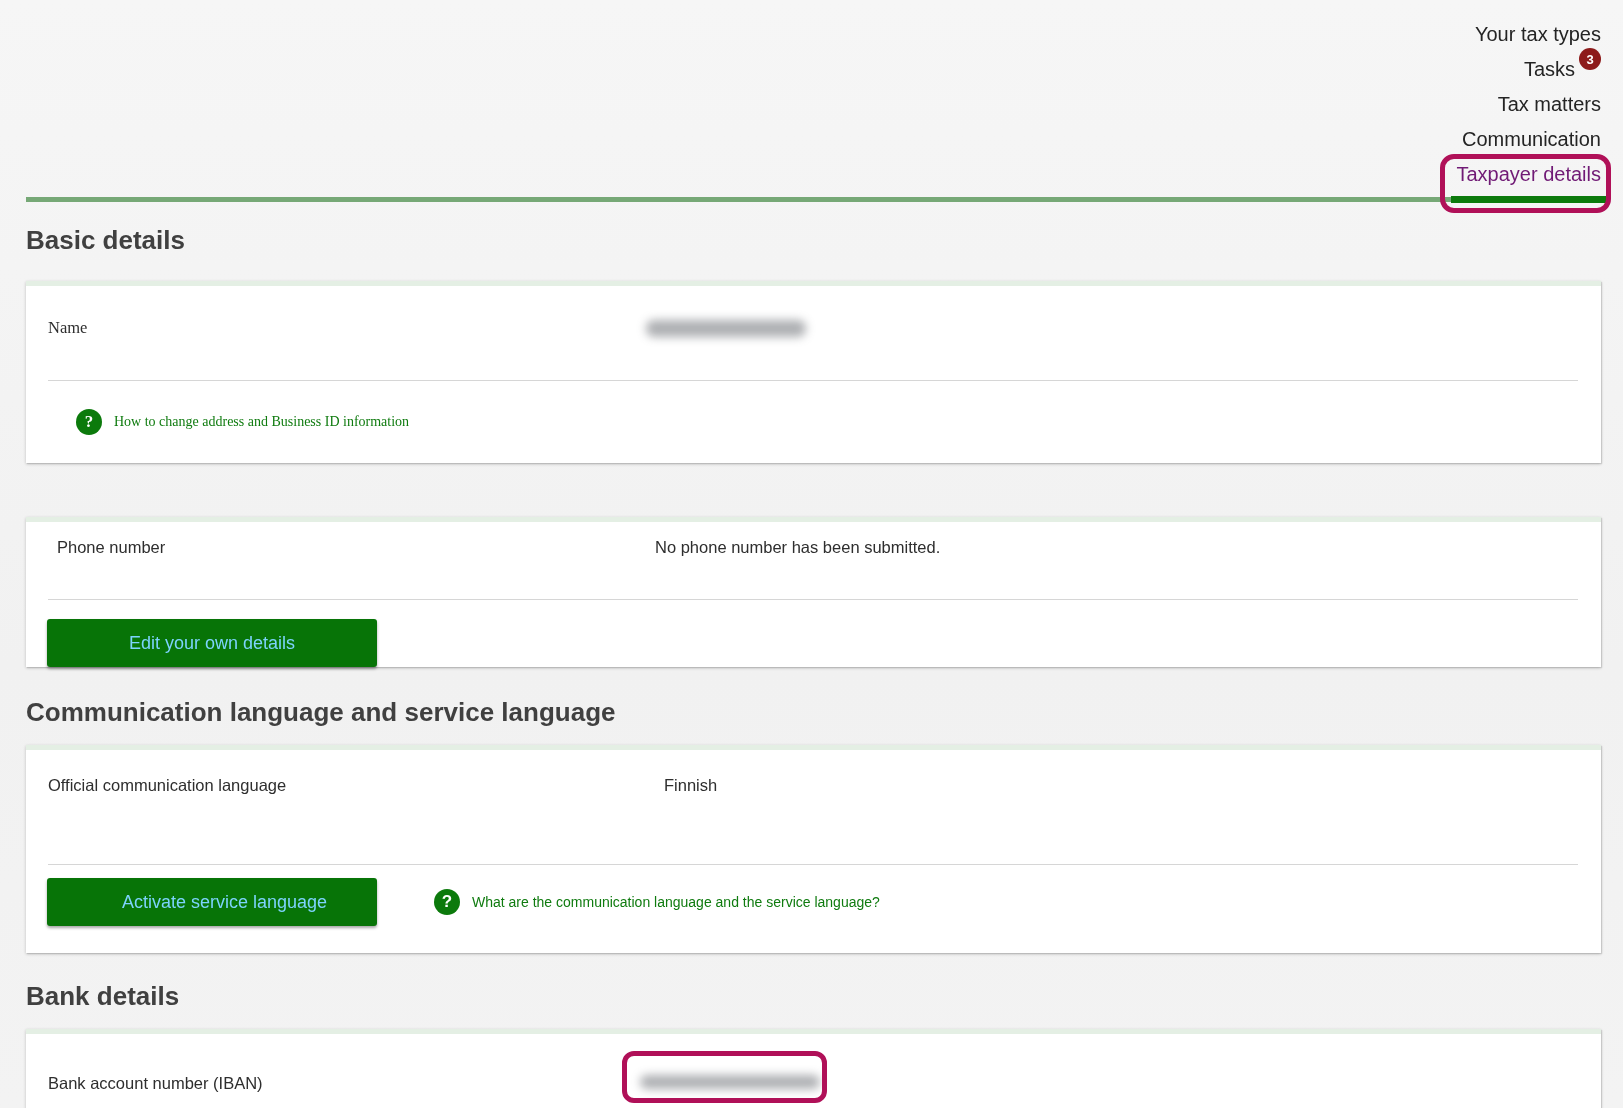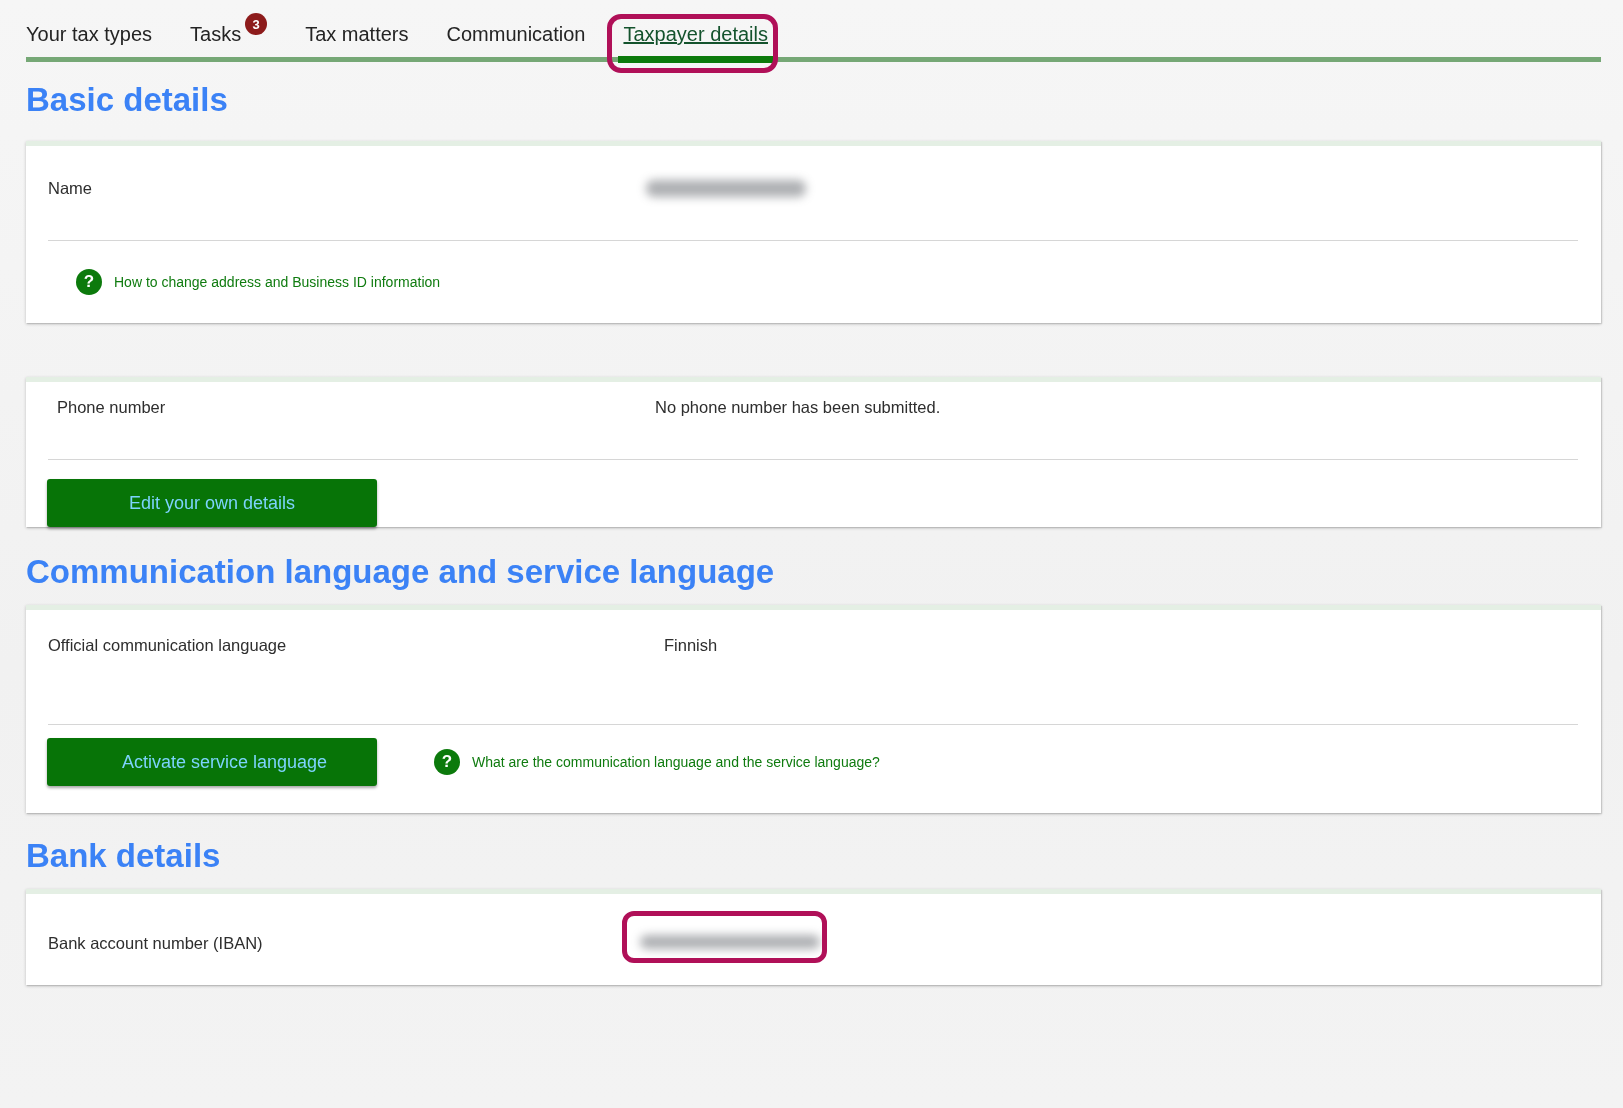--- a/index.html
+++ b/index.html
@@ -7,64 +7,65 @@
   body {
     font-family:"Liberation Sans", sans-serif;
     background:linear-gradient(180deg,#f6f6f6 0%,#f1f1f1 60%,#f3f3f3 100%);
     color:#2b2b2b;
     overflow:hidden;
   }
   .page { padding:22px 22px 0 26px; }
 
   
   .tabbar {
-    display:flex; align-items:flex-end; gap:38px;
+    display:flex; align-items:flex-end; 
     border-bottom:5px solid #76a876;
     position:relative;
+    flex-direction:column;
   }
   .tab {
     font-size:20px; line-height:25px; color:#242424;
     padding-bottom:10px; position:relative; white-space:nowrap; cursor:pointer;
   }
-  .tab.active { color:#14532d;text-decoration:underline; }
+  .tab.active { color:#701a75; }
   .tab-underline {
     position:absolute; left:-5px; right:-5px; bottom:-6px; height:7px;
     background:#0c7a0c; z-index:2;
   }
   .tab-annotation {
     position:absolute; left:-16px; right:-10px; top:-8px; bottom:-16px;
     border:5px solid #b01058; border-radius:14px; z-index:3; pointer-events:none;
   }
   .badge {
     display:inline-flex; justify-content:center; align-items:center;
     width:22px; height:22px; border-radius:50%;
     background:#8d1b1b; color:#fff; font-size:13px; font-weight:bold;
     margin-left:4px; vertical-align:top; transform:translateY(-9px);
   }
 
   
-  .section-heading { font-size:33px; font-weight:600; line-height:30px; color:#3b82f6; }
+  .section-heading { font-size:26px; font-weight:600; line-height:30px; color:#404040; }
   #heading-basic { margin:23px 0 26px; }
   #heading-language { margin:30px 0 18px; }
   #heading-bank { margin:28px 0 18px; }
 
   
   .card {
     background:#fff;
     border-top:5px solid #e4efe4;
     box-shadow:0 1px 3px rgba(0,0,0,.22), 1px 1px 1px rgba(0,0,0,.10);
   }
   #card-contact { margin-top:54px; }
   #card-bank { height:96px; overflow:hidden; }
 
   .row { display:flex; align-items:center; padding-left:22px; }
   .row .label { flex:0 0 598px; font-size:16.5px; color:#2e2e2e; }
   .row .value { flex:1; font-size:16.5px; color:#2e2e2e; }
 
-  #card-basic { padding-top:15px; }
+  #card-basic { padding-top:15px;font-family:Liberation Serif, serif; }
   #card-basic .row { height:54px; }
   #card-language { padding-top:8px; }
   #card-language .row { height:54px;gap:18px; }
   #card-contact .row { height:50px;padding-left:31px; }
   #card-bank { padding-top:22px; }
   #card-bank .row { height:54px; }
 
   .divider { border:none; border-top:1px solid #d6d6d6; margin:0 23px 0 22px; }
   #card-basic .divider { margin-top:25px; }
   #card-contact .divider { margin-top:27px; }

